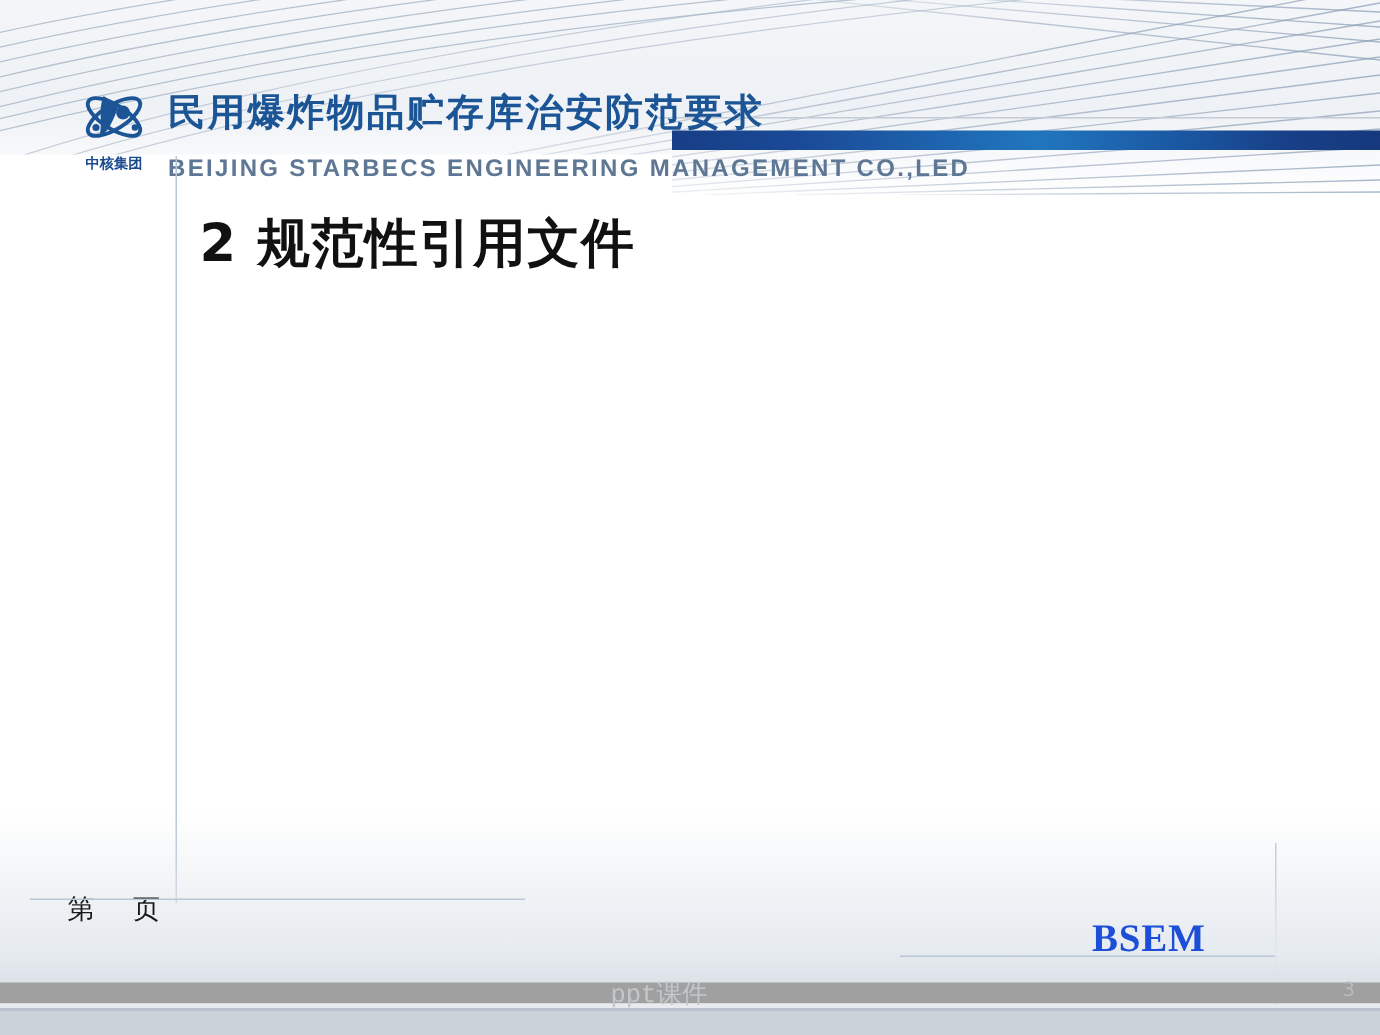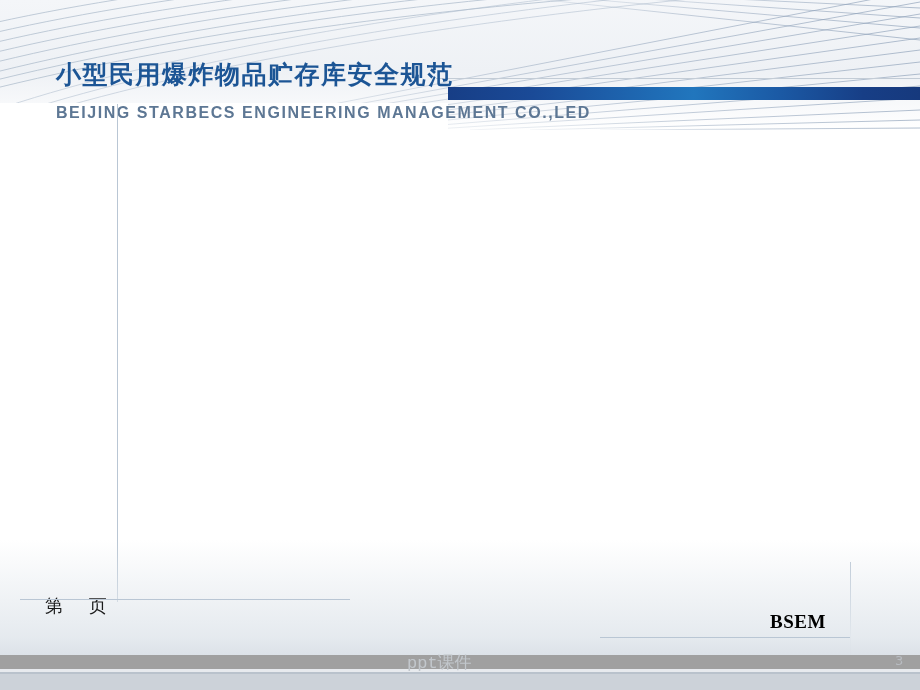--- a/index.html
+++ b/index.html
@@ -159,24 +159,24 @@
     background: #b9c6d4;
   }
   .hrule-right {
     position: absolute;
     left: 600px; top: 637px;
     width: 250px; height: 1px;
     background: #b9c6d4;
   }
   .bsem {
     position: absolute;
-    left: 770px; top: 611px;
-    font-size: 19px;
-    font-weight: bold;
-    color: #000000;
+    left: 728px; top: 611px;
+    font-size: 26px;
+    font-weight: bold;
+    color: #1d4ed8;
     letter-spacing: 0.5px;
     font-family: "Liberation Serif", "DejaVu Serif", serif;
   }
 
   
   .bottom-fade {
     position: absolute;
     left: 0; top: 540px;
     width: 920px; height: 124px;
     background: linear-gradient(180deg, rgba(255,255,255,0) 0%, rgba(228,233,238,0.95) 78%, rgba(216,222,229,1) 100%);
@@ -270,29 +270,43 @@
         <path d="M -10 112 C 140 60, 380 14, 700 -18"></path>
       </g>
     </svg>
   </div>
 
   <div class="white-cut"></div>
   <div class="bar-hairline"></div>
   <div class="blue-bar"></div>
 
   <div class="logo-block">
+    <div class="logo-mark">
+      <svg width="48" height="44" viewBox="0 0 48 44">
+        <g fill="none" stroke="#1c5595" stroke-width="2.6">
+          <ellipse cx="24" cy="20" rx="20" ry="8" transform="rotate(-32 24 20)"></ellipse>
+          <ellipse cx="24" cy="20" rx="20" ry="8" transform="rotate(32 24 20)"></ellipse>
+        </g>
+        <path d="M17 6 C 13 16, 17 24, 14 34 C 20 30, 24 22, 27 12 Z" fill="#1c5595"></path>
+        <circle cx="30" cy="17" r="4.6" fill="#1c5595"></circle>
+        <circle cx="12" cy="27" r="2.4" fill="#1c5595"></circle>
+        <circle cx="38" cy="27" r="2.2" fill="#1c5595"></circle>
+      </svg>
+      <div class="logo-sub">中核集团</div>
+    </div>
     <div class="logo-text">
-      <div class="company-cn">小型民用爆炸物品贮存库安全规范</div>
+      <div class="company-cn">民用爆炸物品贮存库治安防范要求</div>
       <div class="company-en">BEIJING STARBECS ENGINEERING MANAGEMENT CO.,LED</div>
     </div>
   </div>
 
   <div class="vrule-left"></div>
   <div class="vrule-right"></div>
 
+  <div class="title">2 规范性引用文件</div>
 
 
   <div class="bottom-fade"></div>
 
   <div class="footer-page">第 页</div>
   <div class="hrule-left"></div>
   <div class="hrule-right"></div>
   <div class="bsem">BSEM</div>
 
   <div class="bottom-bar-gray"></div>

